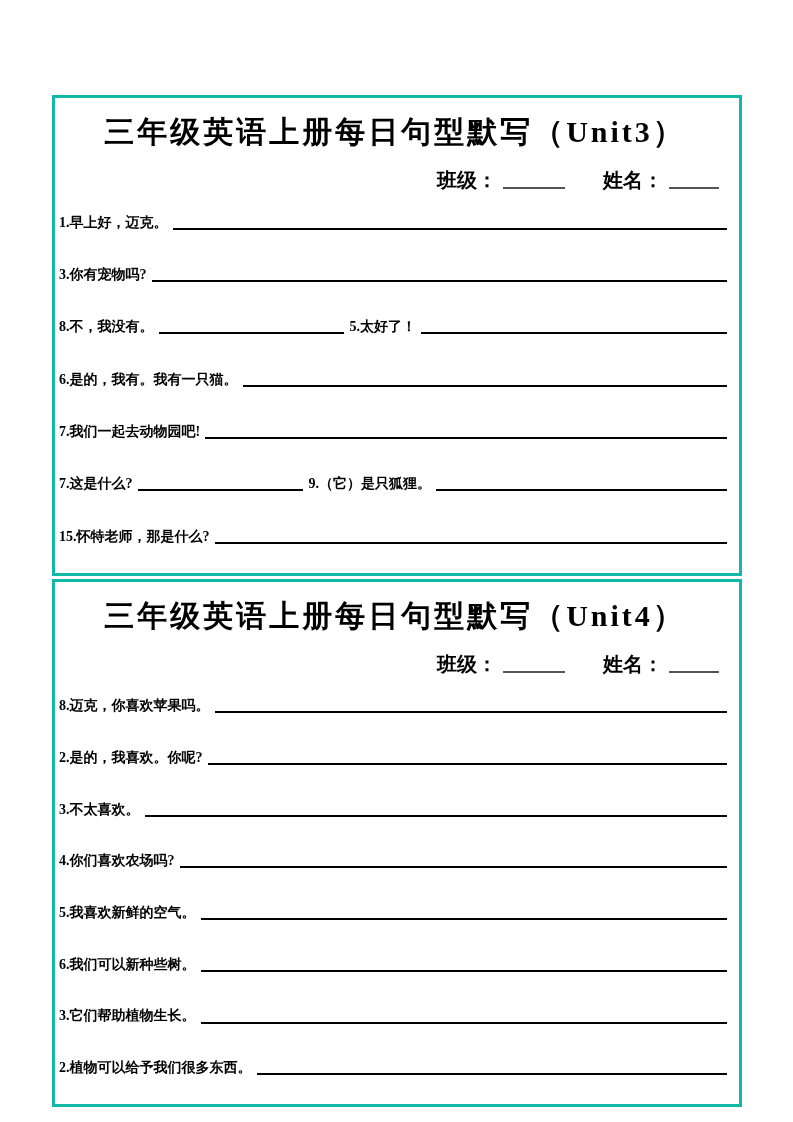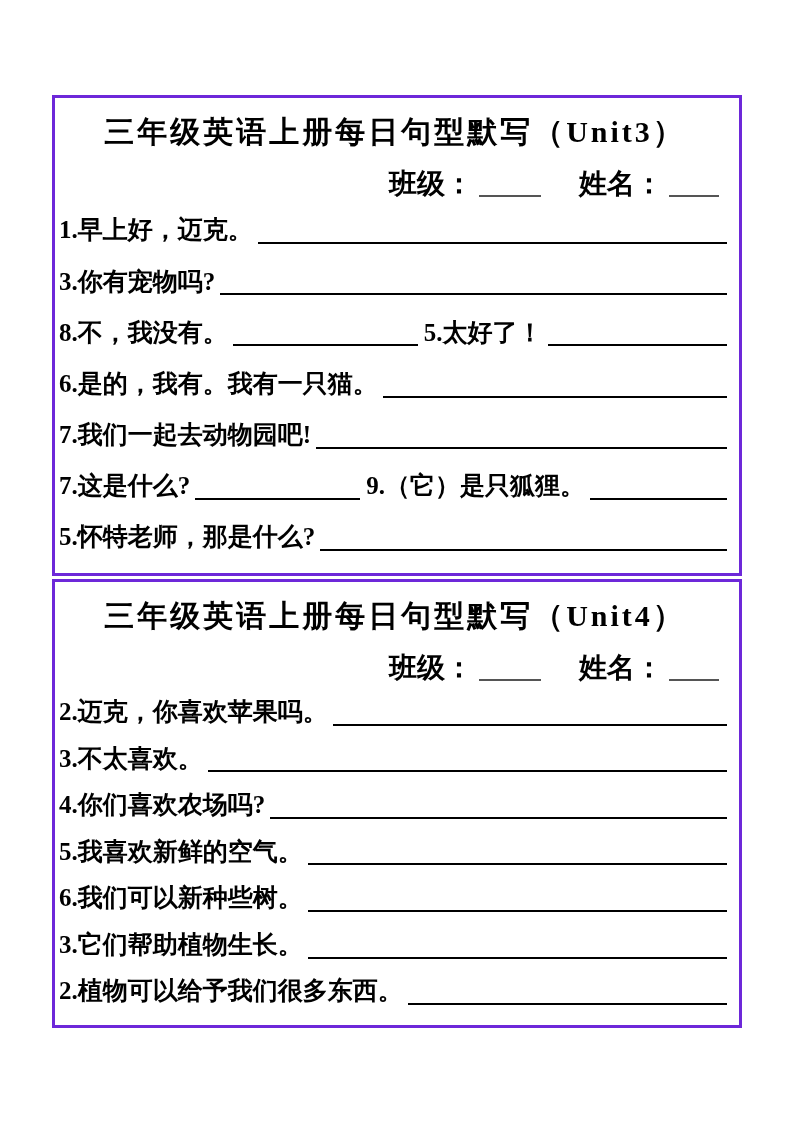--- a/index.html
+++ b/index.html
@@ -10,43 +10,43 @@
     height: 1122px;
     background: #ffffff;
     font-family: "Liberation Serif", "DejaVu Serif", serif;
     color: #000000;
     overflow: hidden;
   }
   .box {
     position: absolute;
     left: 52px;
     width: 690px;
-    border: 3px solid #6d28d9;
+    border: 3px solid #14b8a6;
     background: #ffffff;
     display: flex;
     flex-direction: column;
     padding: 10px 8px 10px 4px;
   }
   .box.unit3 { top: 95px;  height: 481px; }
-  .box.unit4 { top: 579px; height: 449px; }
+  .box.unit4 { top: 579px; height: 528px; }
 
   .title {
     text-align: center;
     font-size: 30px;
     font-weight: bold;
     letter-spacing: 3px;
     line-height: 1.35;
     margin-top: 4px;
     white-space: nowrap;
   }
   .meta {
     display: flex;
     align-items: flex-end;
     justify-content: flex-end;
-    font-size: 28px;
+    font-size: 20px;
     font-weight: 600;
     margin-top: 16px;
     padding-right: 10px;
   }
   .meta .lbl { white-space: nowrap; line-height: 1.1; }
   .meta-blank {
     display: inline-block;
     border-bottom: 2px solid #555555;
     margin: 0 4px 2px 6px;
   }
@@ -57,21 +57,21 @@
   .rows {
     flex: 1;
     display: flex;
     flex-direction: column;
     justify-content: space-around;
     margin-top: 6px;
   }
   .row {
     display: flex;
     align-items: flex-end;
-    font-size: 25px;
+    font-size: 14px;
     font-weight: 600;
     line-height: 1.15;
   }
   .txt { white-space: nowrap; }
   .blank {
     display: inline-block;
     border-bottom: 2px solid #000000;
     height: 6px;
     margin-left: 5px;
     margin-bottom: 1px;
@@ -119,40 +119,44 @@
         <span class="txt">7.我们一起去动物园吧!</span>
         <span class="blank grow"></span>
       </div>
       <div class="row">
         <span class="txt">7.这是什么?</span>
         <span class="blank mid-89"></span>
         <span class="txt">9.（它）是只狐狸。</span>
         <span class="blank grow"></span>
       </div>
       <div class="row">
-        <span class="txt">5.怀特老师，那是什么?</span>
+        <span class="txt">15.怀特老师，那是什么?</span>
         <span class="blank grow"></span>
       </div>
     </div>
   </div>
 
   <div class="box unit4">
     <div class="title">三年级英语上册每日句型默写（Unit4）</div>
 
     <div class="meta">
       <span class="lbl">班级：</span>
       <span class="meta-blank class"></span>
       <span class="meta-gap"></span>
       <span class="lbl">姓名：</span>
       <span class="meta-blank name"></span>
     </div>
 
     <div class="rows">
       <div class="row">
-        <span class="txt">2.迈克，你喜欢苹果吗。</span>
+        <span class="txt">8.迈克，你喜欢苹果吗。</span>
+        <span class="blank grow"></span>
+      </div>
+      <div class="row">
+        <span class="txt">2.是的，我喜欢。你呢?</span>
         <span class="blank grow"></span>
       </div>
       <div class="row">
         <span class="txt">3.不太喜欢。</span>
         <span class="blank grow"></span>
       </div>
       <div class="row">
         <span class="txt">4.你们喜欢农场吗?</span>
         <span class="blank grow"></span>
       </div>

